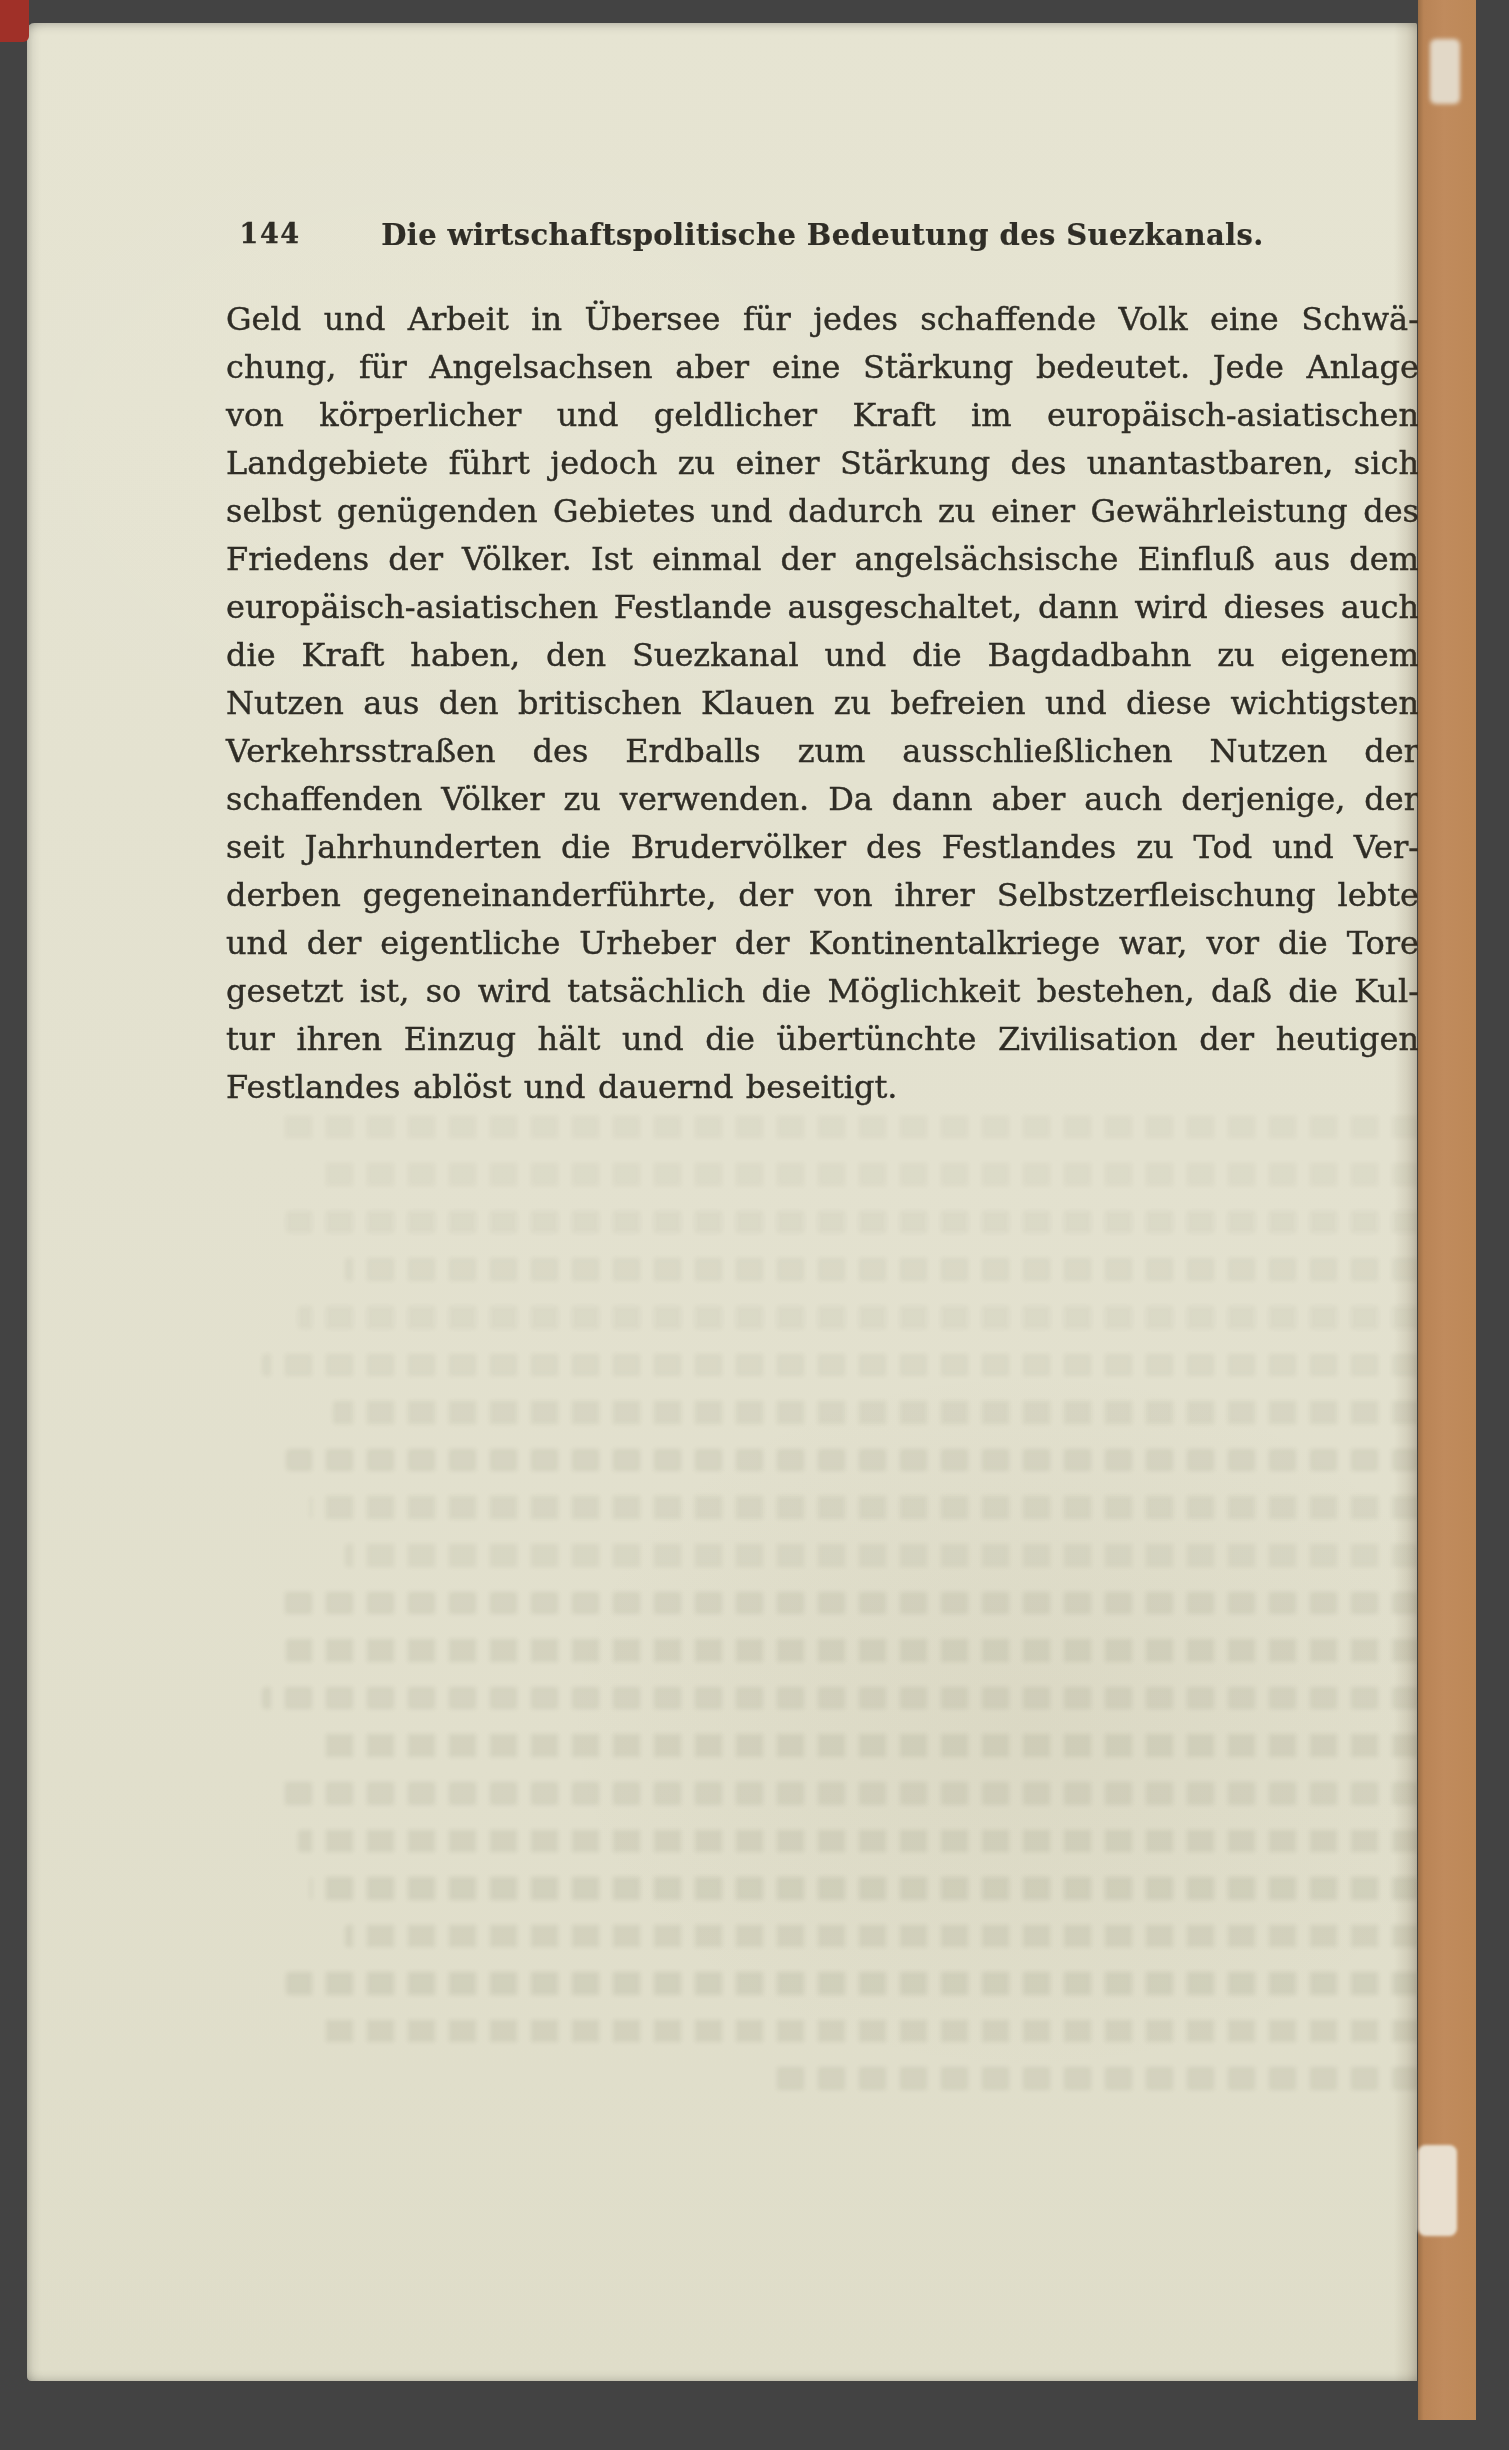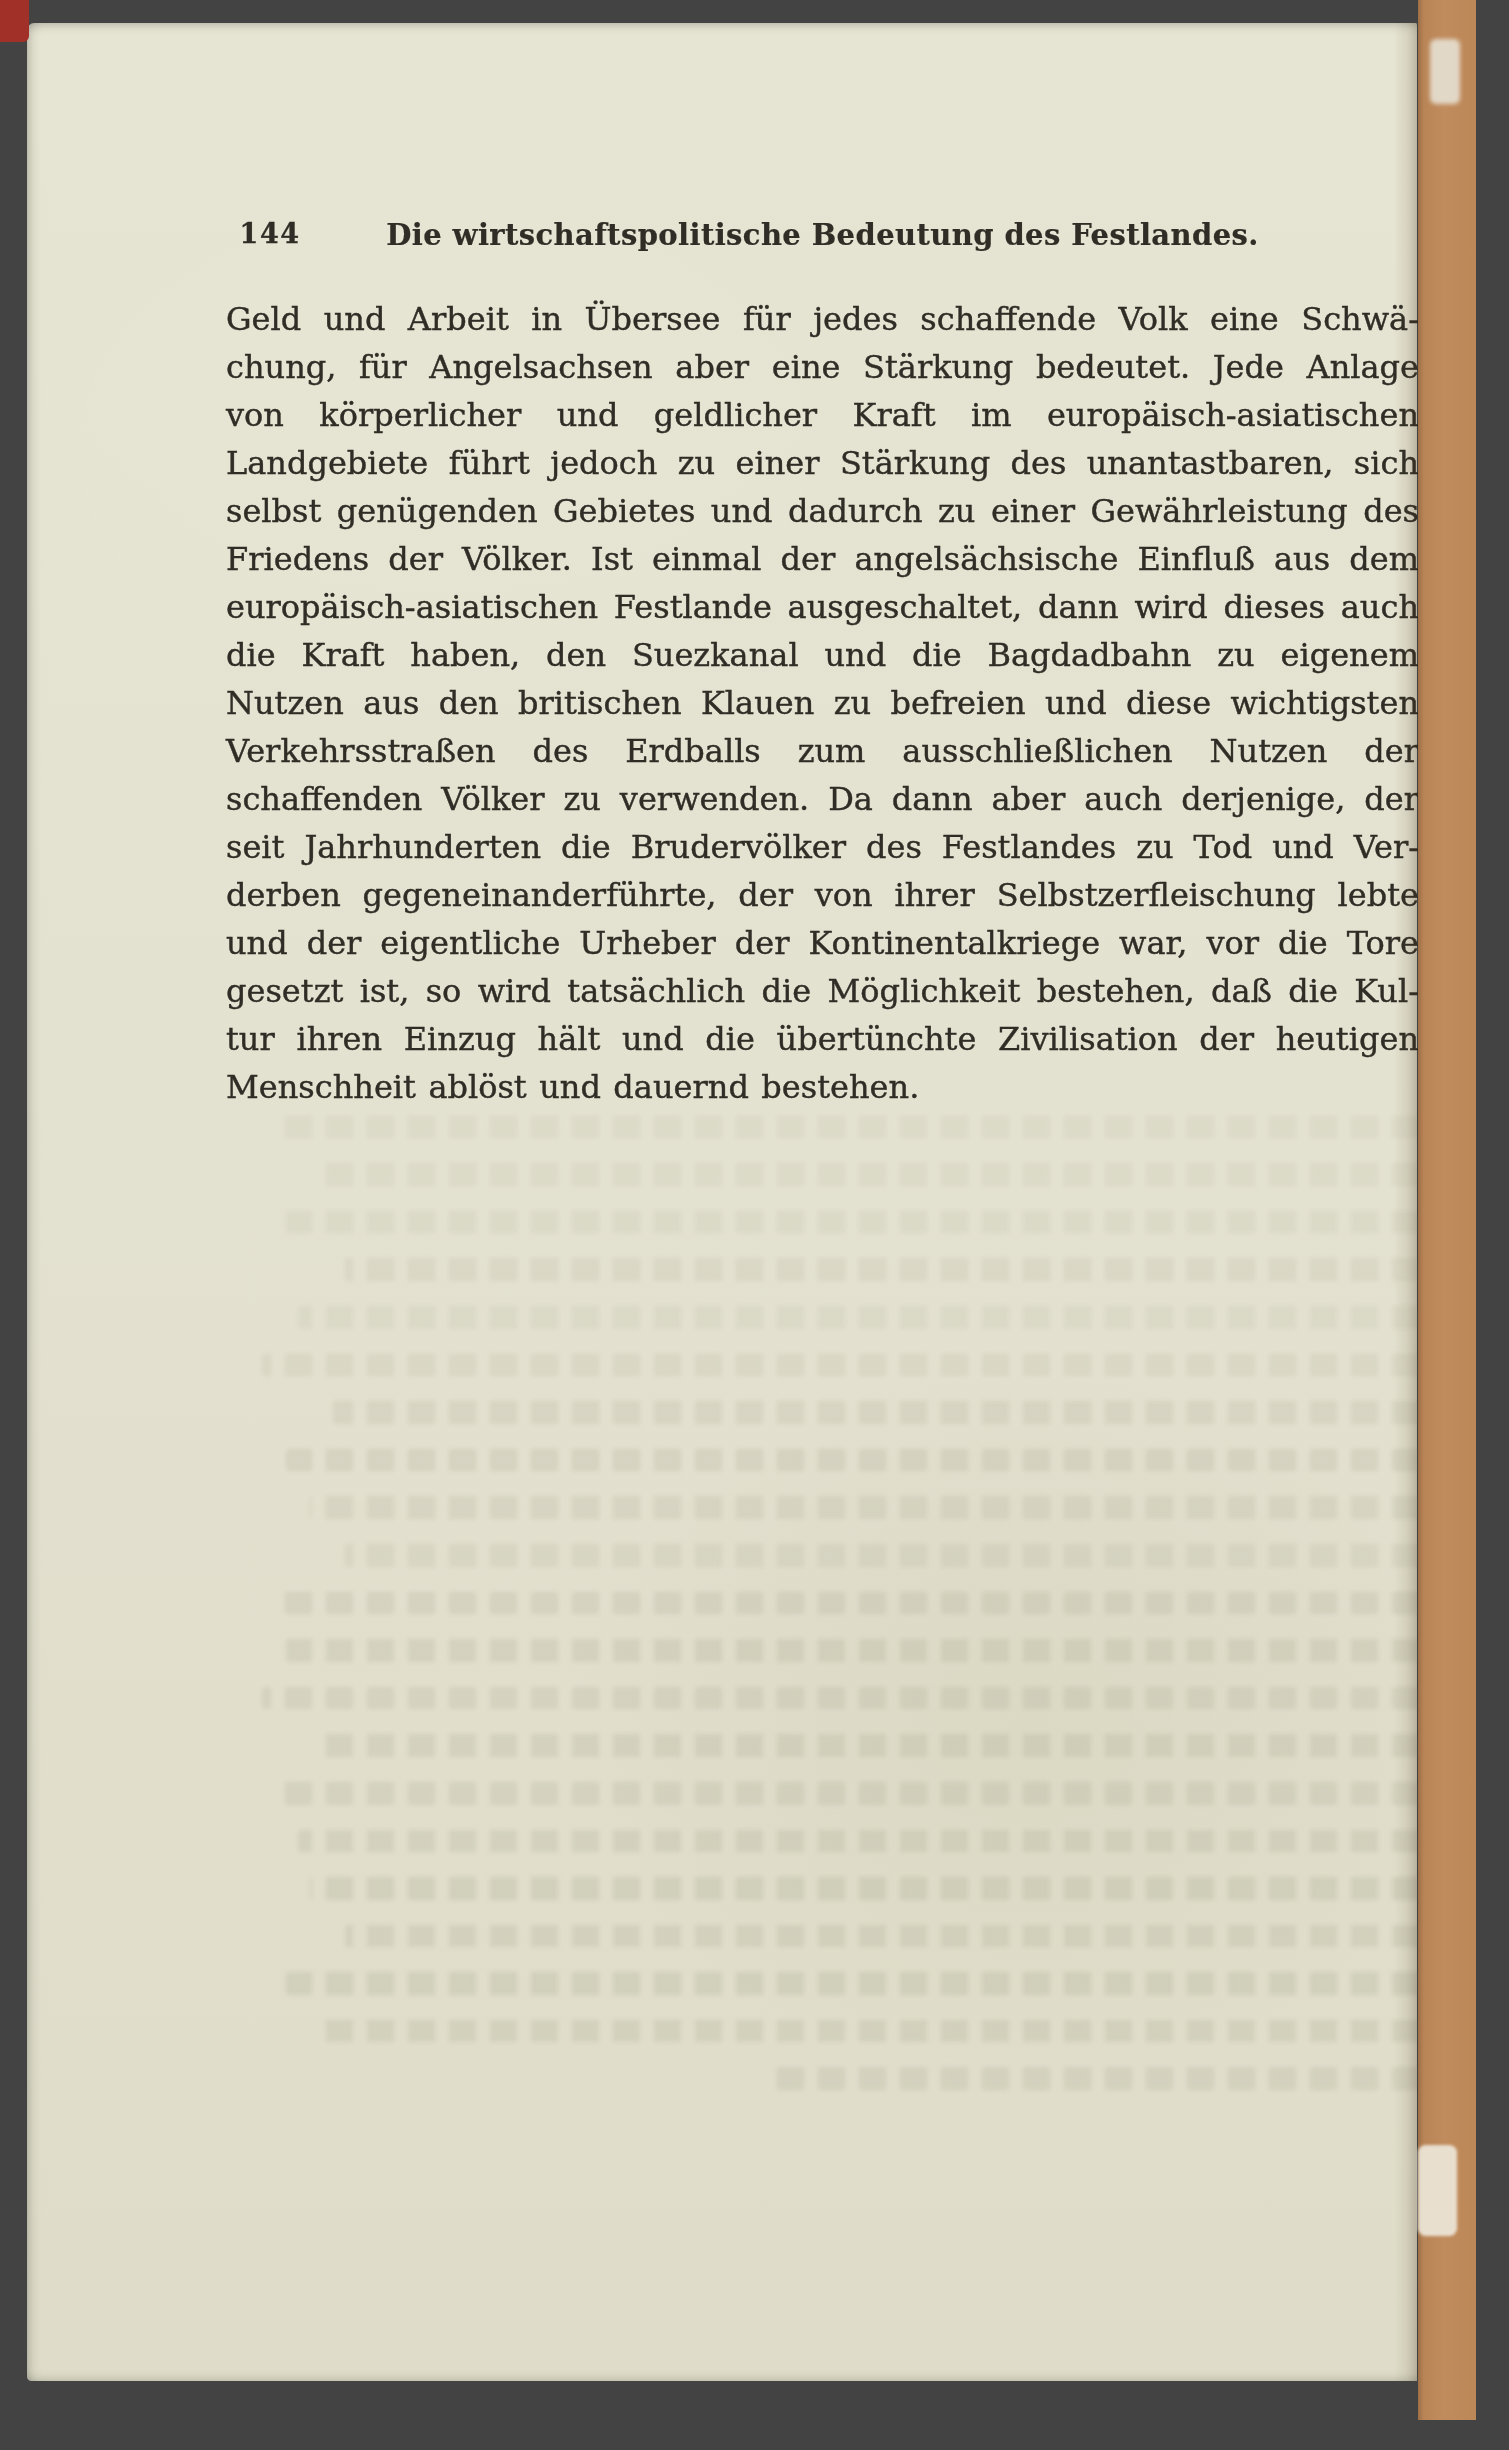--- a/index.html
+++ b/index.html
@@ -95,41 +95,41 @@
 </style>
 </head>
 <body>
 
 <div class="canvas">
 
   <div class="page">
 
     <div class="header-row">
       <div class="page-number">144</div>
-      <div class="running-header">Die wirtschaftspolitische Bedeutung des Festlandes.</div>
+      <div class="running-header">Die wirtschaftspolitische Bedeutung des Suezkanals.</div>
     </div>
 
     <div class="body-text">
         <div class="body-line">Geld und Arbeit in Übersee für jedes schaffende Volk eine Schwä-</div>
         <div class="body-line">chung, für Angelsachsen aber eine Stärkung bedeutet.  Jede Anlage</div>
         <div class="body-line">von körperlicher und geldlicher Kraft im europäisch-asiatischen</div>
         <div class="body-line">Landgebiete führt jedoch zu einer Stärkung des unantastbaren, sich</div>
         <div class="body-line">selbst genügenden Gebietes und dadurch zu einer Gewährleistung des</div>
         <div class="body-line">Friedens der Völker.  Ist einmal der angelsächsische Einfluß aus dem</div>
         <div class="body-line">europäisch-asiatischen Festlande ausgeschaltet, dann wird dieses auch</div>
         <div class="body-line">die Kraft haben, den Suezkanal und die Bagdadbahn zu eigenem</div>
         <div class="body-line">Nutzen aus den britischen Klauen zu befreien und diese wichtigsten</div>
         <div class="body-line">Verkehrsstraßen des Erdballs zum ausschließlichen Nutzen der</div>
         <div class="body-line">schaffenden Völker zu verwenden.  Da dann aber auch derjenige, der</div>
         <div class="body-line">seit Jahrhunderten die Brudervölker des Festlandes zu Tod und Ver-</div>
         <div class="body-line">derben gegeneinanderführte, der von ihrer Selbstzerfleischung lebte</div>
         <div class="body-line">und der eigentliche Urheber der Kontinentalkriege war, vor die Tore</div>
         <div class="body-line">gesetzt ist, so wird tatsächlich die Möglichkeit bestehen, daß die Kul-</div>
         <div class="body-line">tur ihren Einzug hält und die übertünchte Zivilisation der heutigen</div>
-        <div class="body-line last">Menschheit ablöst und dauernd bestehen.</div>
+        <div class="body-line last">Festlandes ablöst und dauernd beseitigt.</div>
       </div>
 
     <div class="showthrough" id="ghost">
         <div class="ghost-line" style="width: 96%; margin-right: 7.5px; opacity: 0.05;"></div>
         <div class="ghost-line" style="width: 92%; margin-right: 22.6px; opacity: 0.05;"></div>
         <div class="ghost-line" style="width: 95%; margin-right: 0px; opacity: 0.06;"></div>
         <div class="ghost-line" style="width: 90%; margin-right: 45px; opacity: 0.07;"></div>
         <div class="ghost-line" style="width: 94%; margin-right: 4.5px; opacity: 0.06;"></div>
         <div class="ghost-line" style="width: 97%; margin-right: 0px; opacity: 0.07;"></div>
         <div class="ghost-line" style="width: 91%; margin-right: 30px; opacity: 0.09;"></div>

